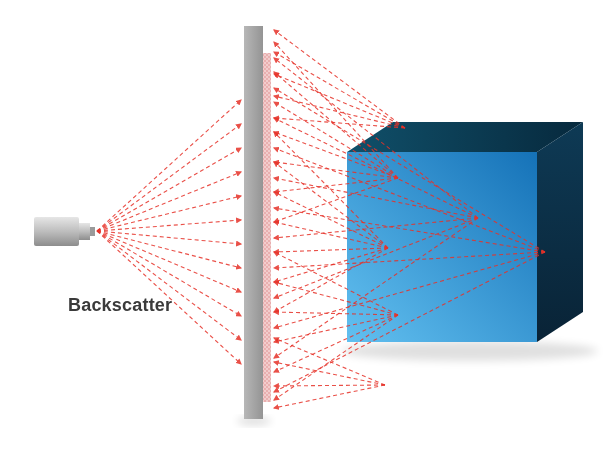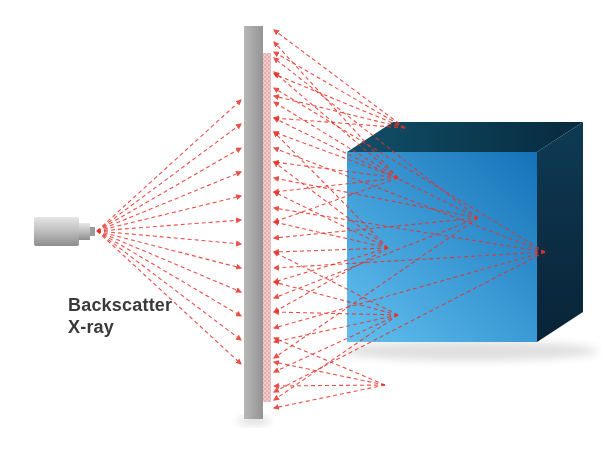--- a/index.html
+++ b/index.html
@@ -141,15 +141,14 @@
 
     <g>
       <rect x="34" y="217" width="45" height="29" rx="2" fill="url(#emitterGrad)"></rect>
       <rect x="79" y="223" width="11" height="17" fill="url(#emitterGrad)"></rect>
       <rect x="90" y="227" width="5" height="9" fill="#9a9a9a"></rect>
     </g>
   </svg>
 
   <div class="label" id="diagram-label" style="color: rgb(58, 58, 58);">
     <div class="label-line">Backscatter</div>
-    <div class="label-line">X-ray</div>
   </div>
 </div>
 
 </body></html>

